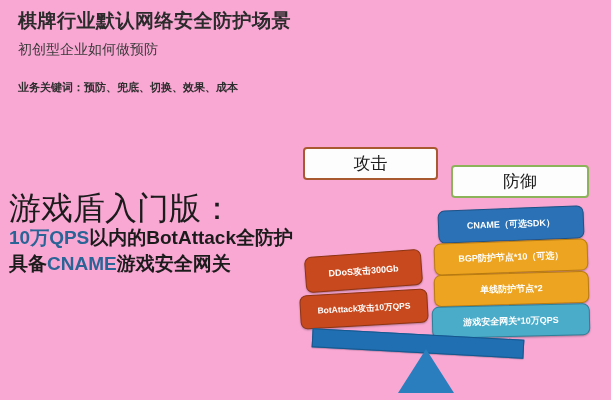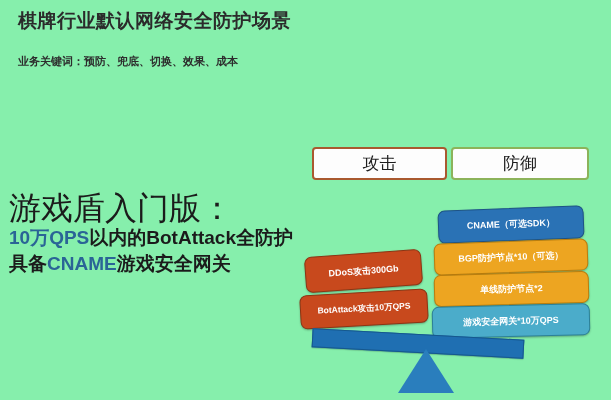--- a/index.html
+++ b/index.html
@@ -2,21 +2,21 @@
 <html lang="zh"><head>
 <meta charset="utf-8">
 <style>
   html,body{margin:0;padding:0;}
   body{
     width:611px;height:400px;overflow:hidden;
     background:#f2f2f2;
     font-family:"Liberation Sans","DejaVu Sans",sans-serif;
     position:relative;
   }
-  .stage{position:absolute;inset:0;background:#86efac;}
+  .stage{position:absolute;inset:0;background:#f9a8d4;}
 
   
   .hdr{position:absolute;left:18px;top:8px;width:430px;}
   .hdr-title{
     font-size:19px;font-weight:bold;color:#2b2b2b;letter-spacing:.5px;
     line-height:26px;white-space:nowrap;
   }
   .hdr-sub{
     font-size:14px;color:#3a3a3a;line-height:22px;margin-top:4px;white-space:nowrap;
   }
@@ -34,22 +34,22 @@
   }
   .bl{color:#2a6496;}
 
   
   .cap{
     position:absolute;box-sizing:border-box;
     background:#fdfdfd;border-radius:4px;
     display:flex;align-items:center;justify-content:center;
     font-size:17px;color:#1d1d1d;
   }
-  .cap-atk{left:312px;top:147px;width:135px;height:33px;border:2px solid #a9592f;}
-  .cap-def{left:451px;top:147px;width:138px;height:33px;border:2px solid #8cb35a;}
+  .cap-atk{left:303px;top:147px;width:135px;height:33px;border:2px solid #a9592f;}
+  .cap-def{left:451px;top:165px;width:138px;height:33px;border:2px solid #8cb35a;}
 
   
   .scale{position:absolute;left:285px;top:195px;width:326px;height:205px;}
 
   .chip{
     position:absolute;box-sizing:border-box;border-radius:7px;
     display:flex;align-items:center;justify-content:center;
     color:#ffffff;font-weight:bold;text-align:center;
     box-shadow:0 1px 2px rgba(0,0,0,.28);
     white-space:nowrap;
@@ -106,20 +106,21 @@
     border-bottom:44px solid #2a7ebd;
   }
 </style>
 </head>
 <body>
 
 <div class="stage">
 
   <div class="hdr">
     <div class="hdr-title">棋牌行业默认网络安全防护场景</div>
+    <div class="hdr-sub">初创型企业如何做预防</div>
     <div class="hdr-kw">业务关键词：预防、兜底、切换、效果、成本</div>
   </div>
 
   <div class="lead">
     <div class="lead-h">游戏盾入门版：</div>
     <div class="lead-l">
       <span class="bl">10万QPS</span><span>以内的BotAttack全防护</span>
     </div>
     <div class="lead-l">
       <span>具备</span><span class="bl">CNAME</span><span>游戏安全网关</span>

